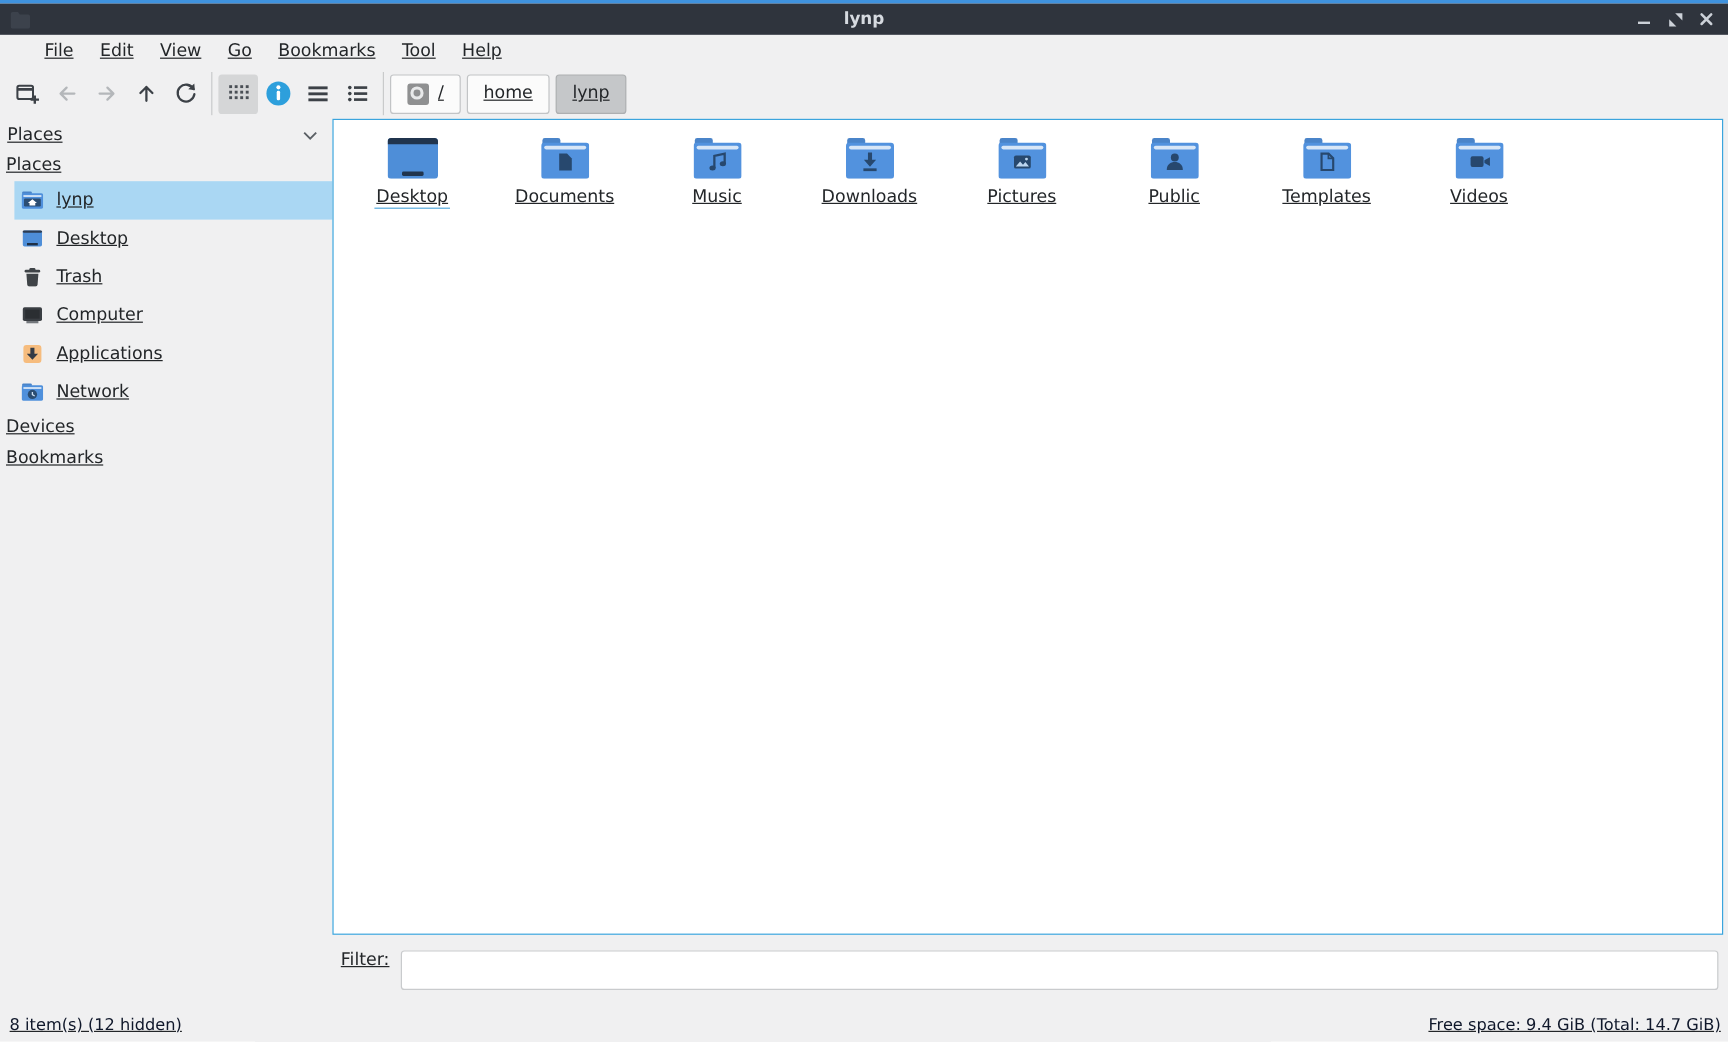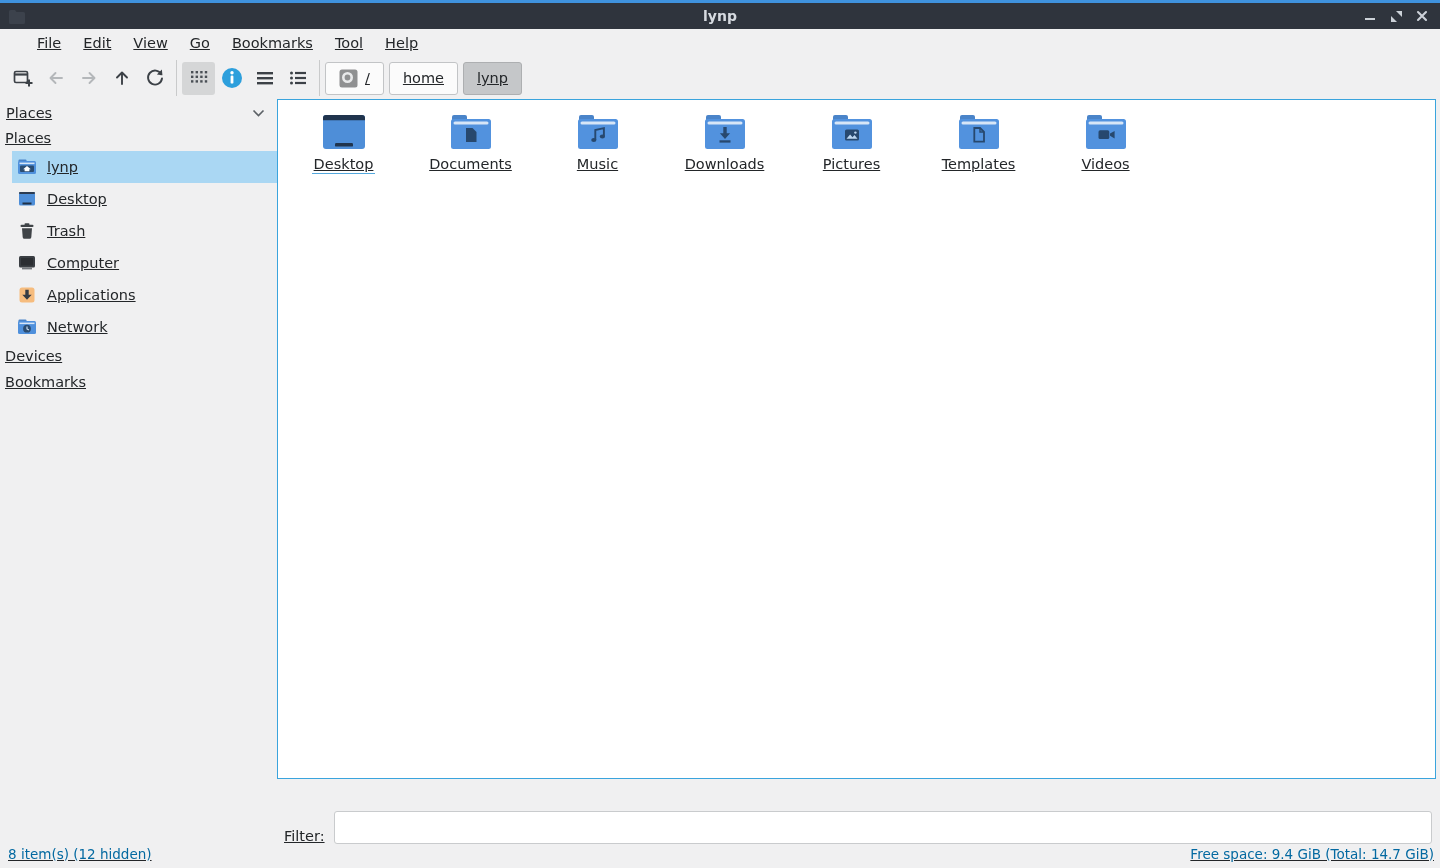--- a/index.html
+++ b/index.html
@@ -38,26 +38,26 @@
   .side-icon { width:18px; height:16px; display:flex; align-items:center; }
 
   .fileview { flex:1 1 auto; margin-right:4px; border:1px solid #3aa4dd; background:#ffffff;
               padding:10px 0 0 2px; display:flex; flex-wrap:wrap; align-content:flex-start; }
   .file-item { width:127px; display:flex; flex-direction:column; align-items:center; padding-top:3px; }
   .file-icon { height:36px; display:flex; align-items:flex-end; }
   .file-label { font-size:14.5px; margin-top:7px; padding:0 2px 1px 2px; }
   .file-item.focused .file-label { border-bottom:1px solid #54a8dd; }
 
   
-  .filterbar { height:52px; display:flex; align-items:flex-end; padding-left:284px; flex:0 0 auto;margin-top:13px; }
+  .filterbar { height:52px; display:flex; align-items:flex-start; padding-left:284px; flex:0 0 auto;margin-top:13px; }
   .filter-label { font-size:14.5px; margin-right:9px; }
   .filter-input { flex:1; height:33px; margin-right:8px; border:1px solid #c9cbcd; border-radius:3px;
                   background:#fff; font-size:14px; padding:0 8px; font-family:"DejaVu Sans", sans-serif; outline:none; }
   .statusbar { height:24px; display:flex; justify-content:space-between; align-items:center;
-               padding:0 6px 5px 8px; font-size:13.5px; color:#0369a1; flex:0 0 auto; }
+               padding:0 6px 5px 8px; font-size:13.5px; color:#0f172a; flex:0 0 auto; }
 </style>
 </head>
 <body>
 
 <div class="window">
 
   <div class="top-strip"></div>
 
   <div class="titlebar">
     <span class="win-icon">
@@ -327,20 +327,32 @@
               <rect x="0" y="4" width="40" height="30" rx="2.5" fill="#5292de"></rect>
               <rect x="2.5" y="6.5" width="35" height="3" rx="1.5" fill="#d7e6f7"></rect>
               <rect x="13" y="14.5" width="14" height="11" rx="1.6" fill="#27486e"></rect>
               <path d="M14.5 23.8 l3.6 -4.2 2.4 2.6 2 -2.2 3 3.8 z" fill="#bcd6f0"></path>
               <circle cx="23.4" cy="17.6" r="1.2" fill="#bcd6f0"></circle>
             </svg>
         </span>
         <span class="file-label">Pictures</span>
       </div>
 
+      <div class="file-item">
+        <span class="file-icon">
+          <svg width="40" height="34" viewBox="0 0 40 34">
+              <rect x="1" y="0" width="15" height="8" rx="2" fill="#4a84c9"></rect>
+              <rect x="0" y="4" width="40" height="30" rx="2.5" fill="#5292de"></rect>
+              <rect x="2.5" y="6.5" width="35" height="3" rx="1.5" fill="#d7e6f7"></rect>
+              <circle cx="20" cy="16.3" r="3.3" fill="#27486e"></circle>
+              <path d="M13.3 26.6 c0 -4.6 3.2 -6.6 6.7 -6.6 s6.7 2 6.7 6.6 z" fill="#27486e"></path>
+            </svg>
+        </span>
+        <span class="file-label">Public</span>
+      </div>
 
       <div class="file-item">
         <span class="file-icon">
           <svg width="40" height="34" viewBox="0 0 40 34">
               <rect x="1" y="0" width="15" height="8" rx="2" fill="#4a84c9"></rect>
               <rect x="0" y="4" width="40" height="30" rx="2.5" fill="#5292de"></rect>
               <rect x="2.5" y="6.5" width="35" height="3" rx="1.5" fill="#d7e6f7"></rect>
               <path d="M15.3 13 h5.8 l3.9 3.9 v9.8 h-9.7 z" fill="none" stroke="#27486e" stroke-width="1.8"></path>
               <path d="M21 13 v4 h4" fill="none" stroke="#27486e" stroke-width="1.4"></path>
             </svg>

